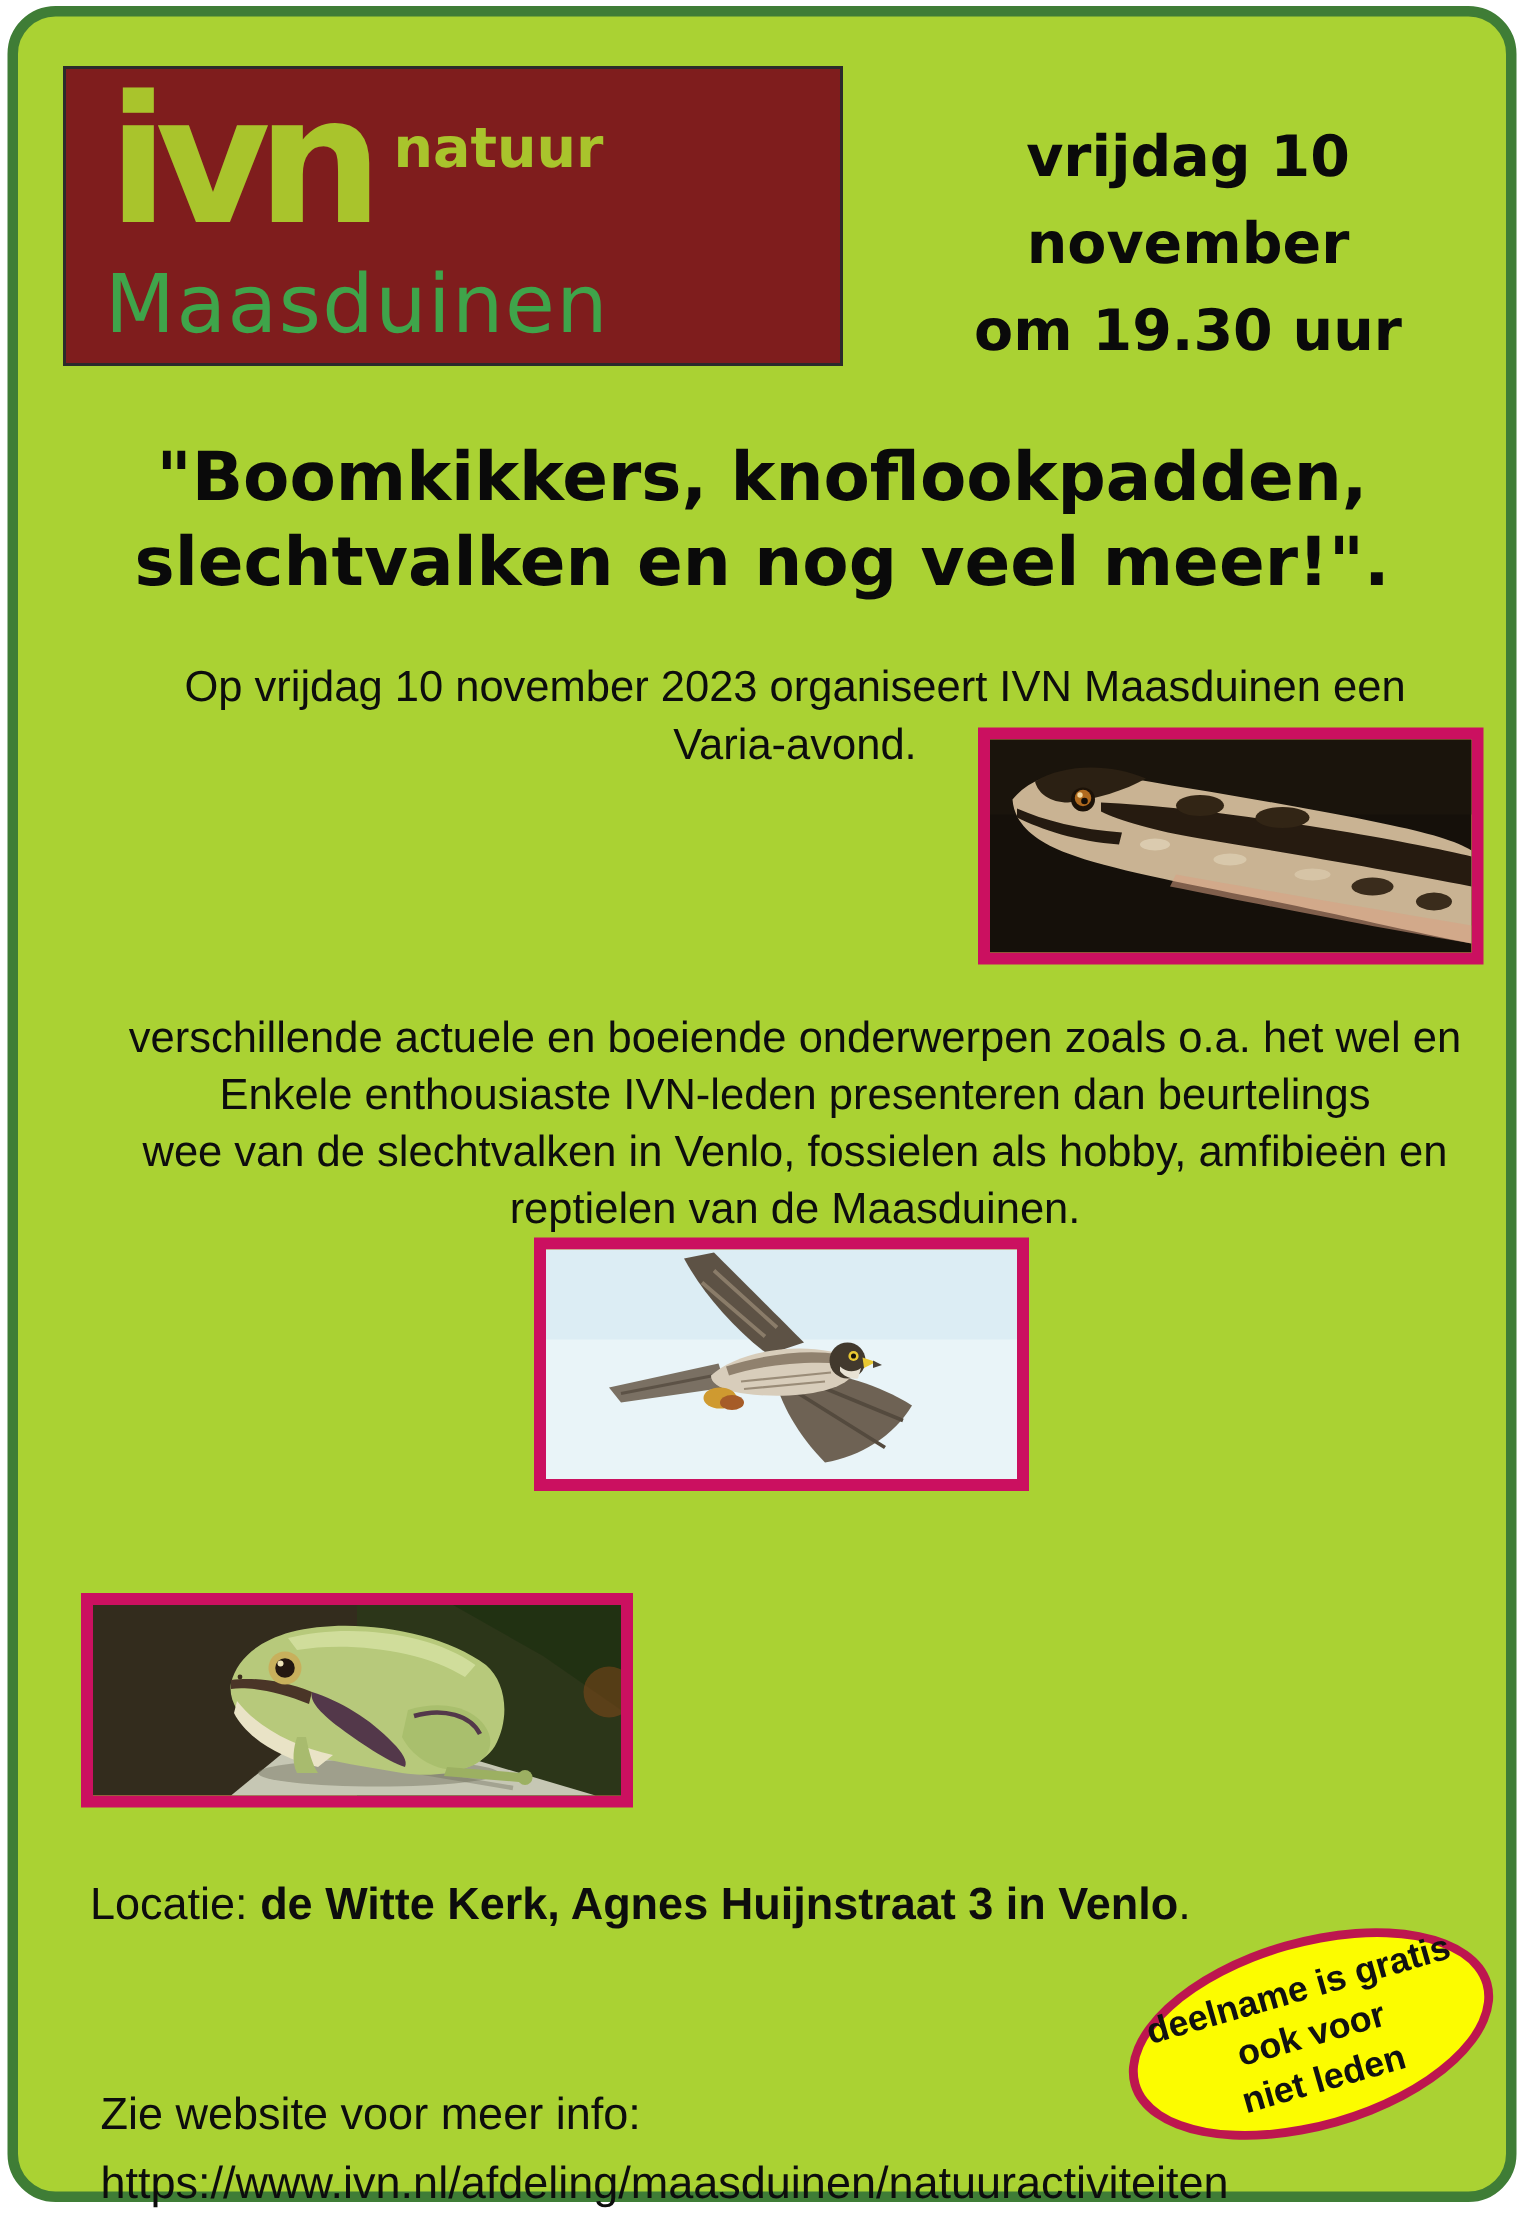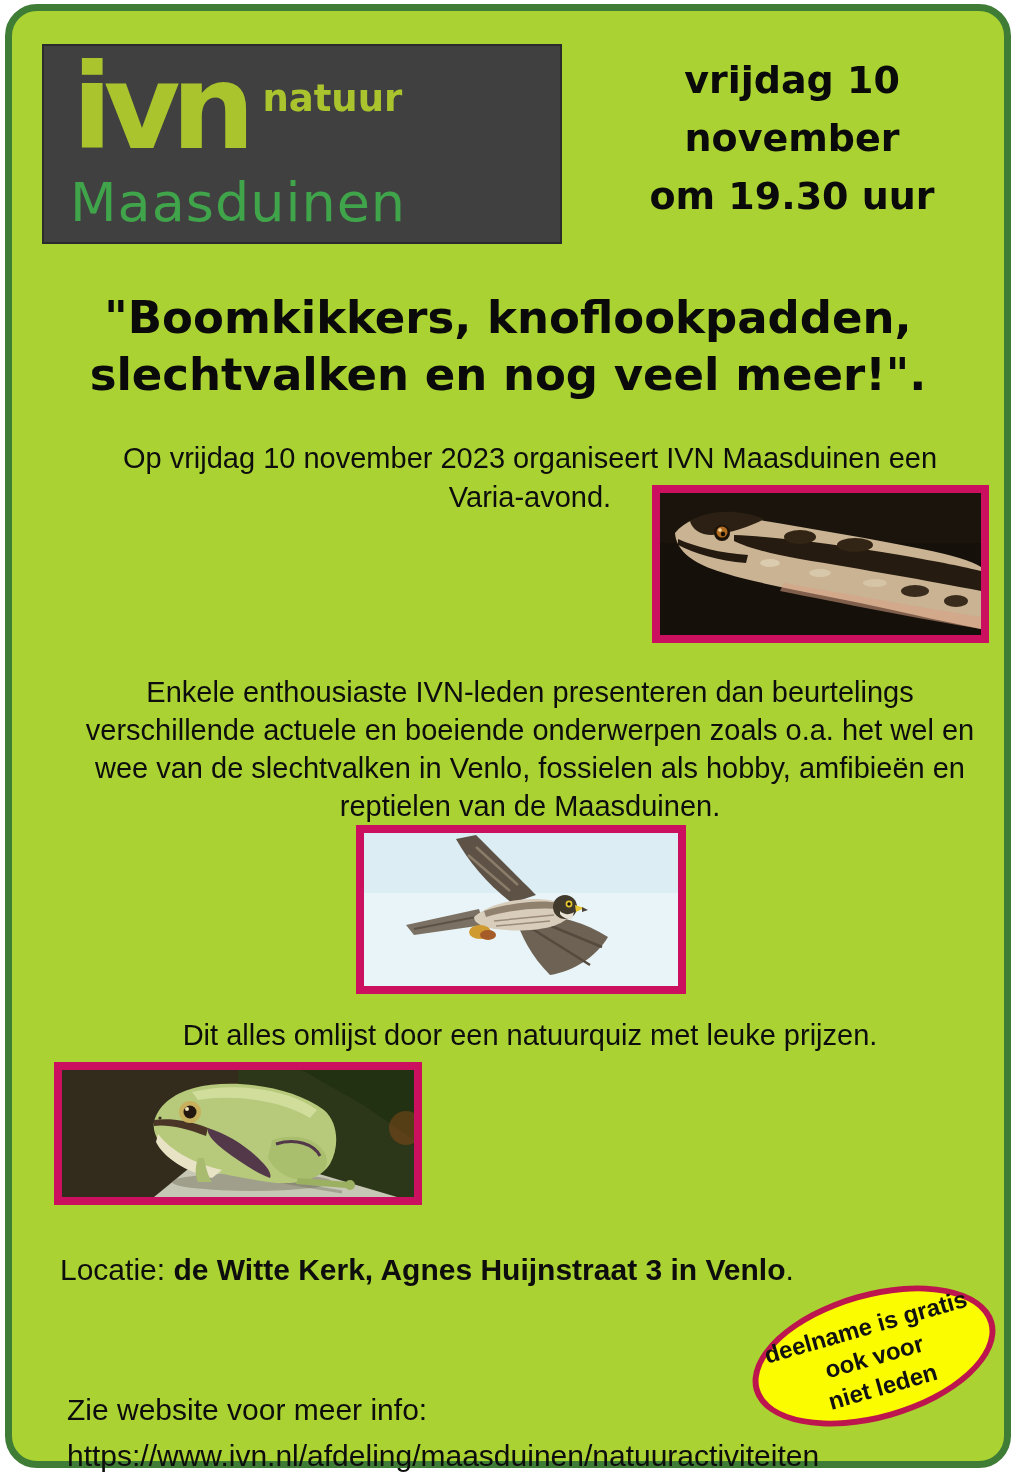--- a/index.html
+++ b/index.html
@@ -8,38 +8,38 @@
     overflow:hidden; font-family:"Liberation Sans", sans-serif; color:#000;
   }
   .frame {
     position:absolute; left:5px; top:4px; width:1006px; height:1464px;
     box-sizing:border-box; background:#aad233;
     border:7px solid #3f7d36; border-radius:32px;
   }
   
   .logo-box {
     position:absolute; left:30px; top:33px; width:520px; height:200px;
-    background:#404040; border:2px solid #2b2b2b; box-sizing:border-box;
+    background:#7f1d1d; border:2px solid #2b2b2b; box-sizing:border-box;
   }
   .logo-row { position:absolute; left:28px; top:2px; display:flex; align-items:flex-start; }
   .brand {
     font-family:"DejaVu Sans", sans-serif; font-weight:bold;
     font-size:118px; line-height:118px; letter-spacing:-9px; color:#a9c42c;
   }
   .tagline {
     margin-left:16px; margin-top:32px; font-family:"DejaVu Sans", sans-serif;
     font-weight:bold; font-size:37px; line-height:38px; color:#a9c42c;
   }
   .region {
     position:absolute; left:26px; bottom:8px; font-family:"DejaVu Sans", sans-serif;
     font-weight:normal; font-size:54px; color:#3fa44a; letter-spacing:1px;text-align:right;
   }
   
   .date-block {
-    position:absolute; left:565px; top:40px; width:430px; text-align:center;
+    position:absolute; left:565px; top:64px; width:430px; text-align:center;
     font-family:"DejaVu Sans", sans-serif; font-weight:bold;
     font-size:38px; line-height:58px; color:#0a0a0a;
   }
   
   .title-block {
     position:absolute; left:0; top:278px; width:100%; text-align:center;
     font-family:"DejaVu Sans", sans-serif; font-weight:bold;
     font-size:45px; line-height:57px; color:#0a0a0a;
   }
   .center-text { position:absolute; left:0; width:100%; text-align:center; color:#0d0d0d; }
@@ -123,22 +123,22 @@
         <circle cx="60" cy="37" r="1.8" fill="#f3d9a0"></circle>
         <circle cx="63" cy="41" r="2.2" fill="#120c06"></circle>
 
         <ellipse cx="110" cy="70" rx="10" ry="4" fill="#e3d5ba" opacity="0.7"></ellipse>
         <ellipse cx="160" cy="80" rx="11" ry="4" fill="#e3d5ba" opacity="0.6"></ellipse>
         <ellipse cx="215" cy="90" rx="12" ry="4" fill="#e3d5ba" opacity="0.5"></ellipse>
       </svg>
     </div>
 
     <div class="center-text body-block">
+      <div>verschillende actuele en boeiende onderwerpen zoals o.a. het wel en</div>
       <div>Enkele enthousiaste IVN-leden presenteren dan beurtelings</div>
-      <div>verschillende actuele en boeiende onderwerpen zoals o.a. het wel en</div>
       <div>wee van de slechtvalken in Venlo, fossielen als hobby, amfibieën en</div>
       <div>reptielen van de Maasduinen.</div>
     </div>
 
     <div class="photo photo-falcon">
       <svg viewBox="0 0 314 153" preserveAspectRatio="none">
         <rect x="0" y="0" width="314" height="153" fill="#e9f4f8"></rect>
         <rect x="0" y="0" width="314" height="60" fill="#dcedf4"></rect>
 
         <path d="M 42,92 L 115,76 L 120,92 L 50,102 Z" fill="#7a7063"></path>
@@ -159,23 +159,20 @@
         <circle cx="205" cy="71" r="3.4" fill="#e8c832"></circle>
         <circle cx="205" cy="71" r="1.7" fill="#15100a"></circle>
         <path d="M 211,72 L 220,75 L 212,79 Z" fill="#e8c832"></path>
         <path d="M 218,74 L 224,77 L 218,79 Z" fill="#4a4238"></path>
 
         <ellipse cx="116" cy="99" rx="11" ry="7" fill="#cf9a30"></ellipse>
         <ellipse cx="124" cy="102" rx="8" ry="5" fill="#a65c28"></ellipse>
       </svg>
     </div>
 
-    <div class="center-text quiz-block">
-      <div>Dit alles omlijst door een natuurquiz met leuke prijzen.</div>
-    </div>
 
     <div class="photo photo-frog">
       <svg viewBox="0 0 352 127" preserveAspectRatio="none">
         <rect x="0" y="0" width="352" height="127" fill="#332c1d"></rect>
         <rect x="176" y="0" width="176" height="127" fill="#2c3619"></rect>
         <path d="M 240,0 L 352,0 L 352,70 L 300,34 Z" fill="#203012" opacity="0.85"></path>
         <circle cx="344" cy="58" r="17" fill="#8a4a1a" opacity="0.5"></circle>
 
         <path d="M 92,127 L 142,86 L 210,90 L 335,127 Z" fill="#c6c7b4"></path>
         <path d="M 150,100 L 280,122" stroke="#a3a391" stroke-width="3" fill="none"></path>

